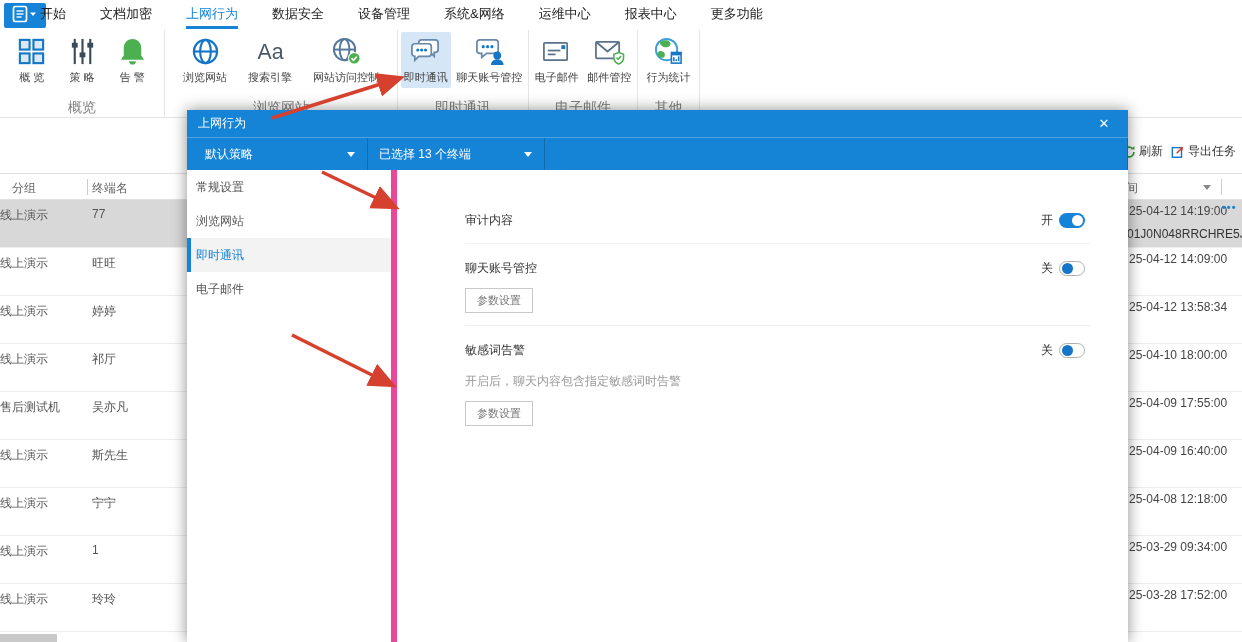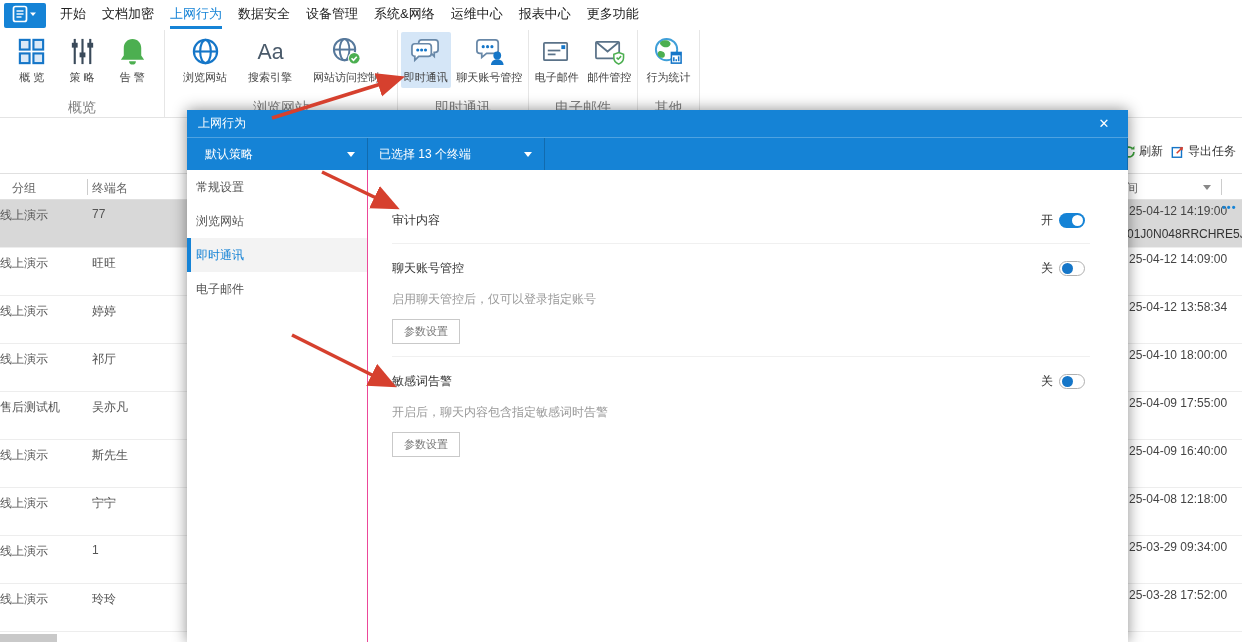--- a/index.html
+++ b/index.html
@@ -4,21 +4,21 @@
 <style>
   *{box-sizing:border-box;margin:0;padding:0}
   html,body{width:1242px;height:642px;overflow:hidden;background:#fff}
   #stage{position:relative;width:1242px;height:642px;overflow:hidden;background:#fff;
          font-family:"Liberation Sans",sans-serif;font-size:12px;color:#333}
 
   
   .tabbar{position:absolute;left:0;top:0;width:100%;height:30px;background:#fff}
   .appbtn{position:absolute;left:4px;top:3px;width:42px;height:25px;background:#1583d6;border-radius:2px;
           display:flex;align-items:center;justify-content:center}
-  .tabs{display:flex;margin-left:60px;gap:16px;height:30px;align-items:flex-start}
+  .tabs{display:flex;margin-left:40px;gap:34px;height:30px;align-items:flex-start}
   .tab{font-size:13px;color:#222;line-height:27px;height:30px;position:relative;white-space:nowrap}
   .tab.active{color:#1583d6}
   .tab.active::after{content:"";position:absolute;left:0;right:0;bottom:1px;height:3px;background:#1583d6}
 
   
   .ribbon{position:absolute;left:0;top:30px;width:100%;height:88px;border-bottom:1px solid #e4e4e4;background:#fff}
   .rgroup{position:absolute;top:0;height:87px;border-right:1px solid #e6e6e6;display:flex;flex-direction:column}
   .g0{left:0;width:165px}.g1{left:165px;width:233px}.g2{left:398px;width:131px}
   .g3{left:529px;width:109px}.g4{left:638px;width:62px}
   .rbtns{flex:1;display:flex;justify-content:space-evenly;align-items:flex-start;padding-top:2px}
@@ -57,25 +57,25 @@
   .m-title{height:27px;background:#1583d6;color:#fff;line-height:27px;padding-left:11px;position:relative}
   .m-close{position:absolute;right:14px;top:0;width:20px;text-align:center;font-size:13px}
   .m-toolbar{height:33px;background:#1583d6;display:flex;color:#fff;border-top:1px solid rgba(255,255,255,.25)}
   .dd{display:flex;align-items:center;position:relative;border-right:1px solid rgba(0,0,0,.18)}
   .dd1{width:181px;padding-left:18px}
   .dd2{width:177px;padding-left:11px}
   .caret{position:absolute;right:12px;top:14px;width:0;height:0;border:4.5px solid transparent;border-top:5.5px solid #fff}
   .m-spacer{flex:1;border-right:1px solid rgba(0,0,0,.18)}
   .m-del{width:142px;display:flex;align-items:center;justify-content:center}
   .m-body{position:absolute;top:60px;bottom:0;left:0;right:0;display:flex}
-  .m-side{width:181px;border-right:1px solid #ec4899}
+  .m-side{width:210px;border-right:6px solid #ec4899}
   .s-item{height:34px;line-height:34px;padding-left:9px;color:#555}
   .s-item.active{background:#f3f3f3;color:#1583d6;border-left:4px solid #1583d6;padding-left:5px}
   .m-content{flex:1}
-  .section{border-bottom:1px solid #f0f0f0;margin-right:38px;margin-left:24px;padding:16px 0 12px}
+  .section{border-bottom:1px solid #f0f0f0;margin-right:38px;margin-left:68px;padding:16px 0 12px}
   .section:first-of-type{padding-top:42px;padding-bottom:14px}
   .section:last-of-type{border-bottom:none}
   .sec-head{display:flex;justify-content:space-between;align-items:center;padding-right:5px}
   .sec-title{color:#333}
   .tog{display:flex;align-items:center;gap:6px;color:#333}
   .switch{width:26px;height:15px;border-radius:8px;position:relative;display:inline-block}
   .section.on .switch{background:#1583d6}
   .section.on .knob{position:absolute;right:2px;top:2px;width:11px;height:11px;border-radius:50%;background:#fff}
   .section.off .switch{background:#fff;border:1px solid #b0b0b0}
   .section.off .knob{position:absolute;left:2px;top:1px;width:11px;height:11px;border-radius:50%;background:#1576c8}
@@ -406,21 +406,20 @@
           <div class="section off">
             <div class="sec-head">
               <span class="sec-title">聊天账号管控</span>
               <span class="tog">
                 <span class="tog-label">关</span>
                 <span class="switch">
                   <i class="knob"></i>
                 </span>
               </span>
             </div>
-            <div class="sec-desc">启用聊天管控后，仅可以登录指定账号</div>
             <button class="param">参数设置</button>
           </div>
           <div class="section off">
             <div class="sec-head">
               <span class="sec-title">敏感词告警</span>
               <span class="tog">
                 <span class="tog-label">关</span>
                 <span class="switch">
                   <i class="knob"></i>
                 </span>

